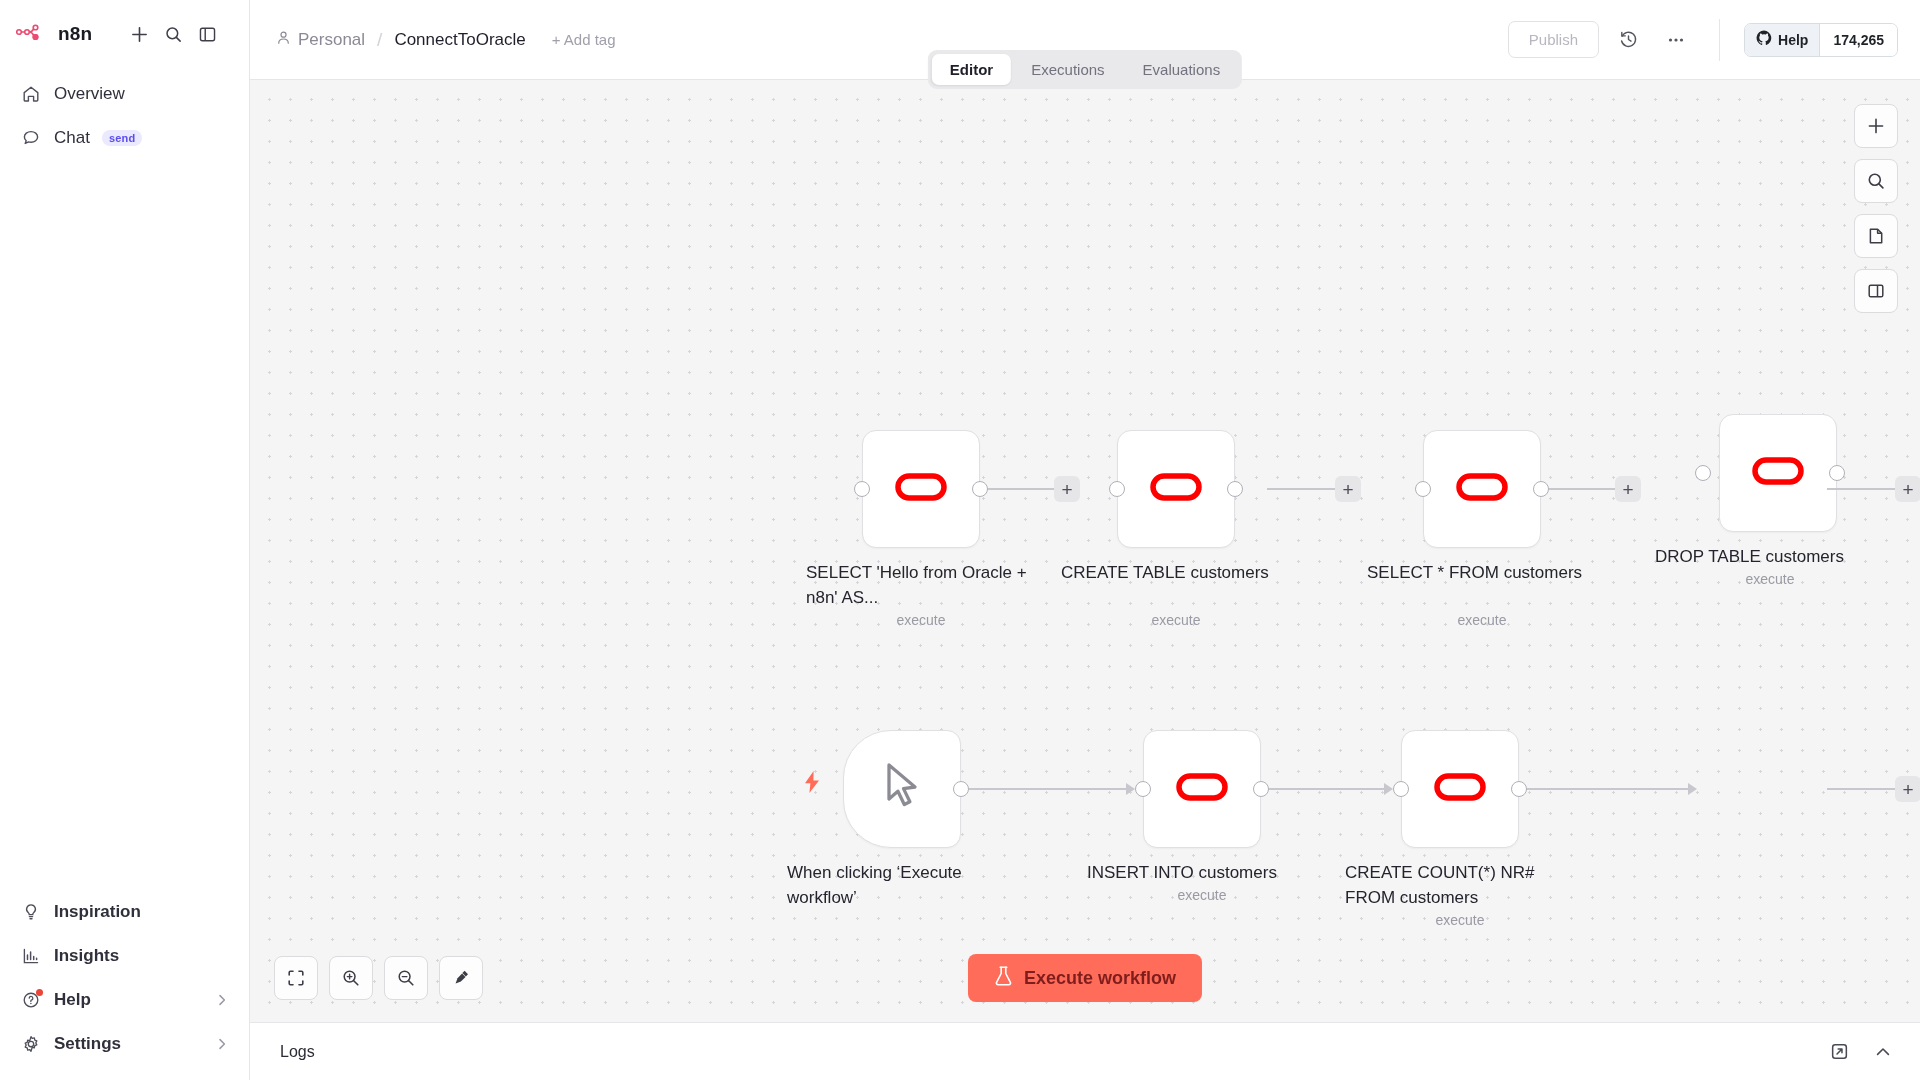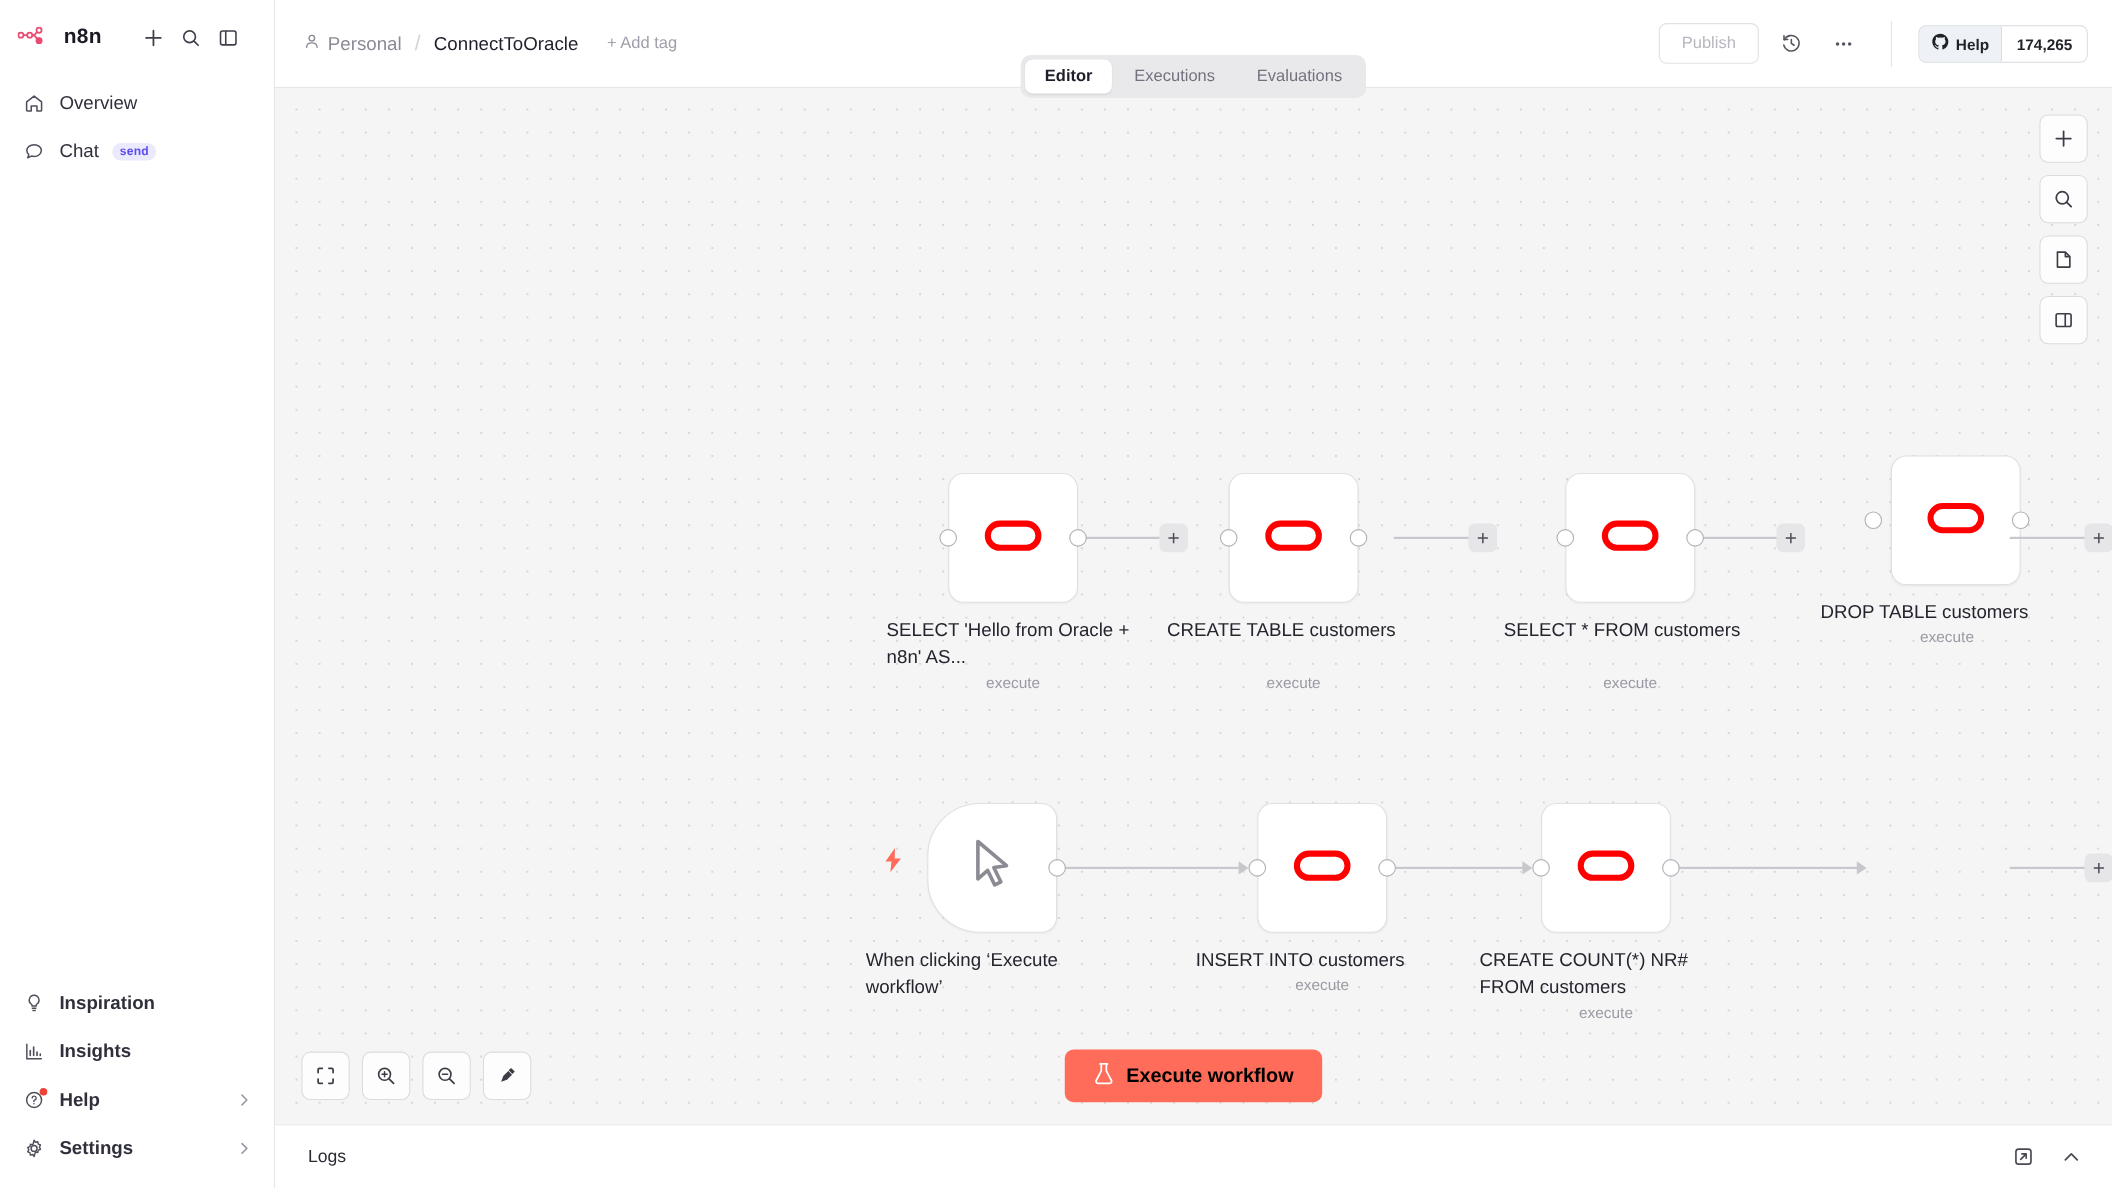--- a/index.html
+++ b/index.html
@@ -175,21 +175,21 @@
 
   
   .canvas-bottom {
     position: absolute; left: 24px; bottom: 22px; display: flex; gap: 11px; z-index: 10;
   }
   .exec-wrap {
     position: absolute; left: 50%; transform: translateX(-50%);
     bottom: 20px; z-index: 10;
   }
   .btn-exec {
-    background: #ff6d5a; color: #000000; border: none;
+    background: #ff6d5a; color: #7f1d1d; border: none;
     border-radius: 8px; padding: 0 26px; height: 48px;
     font-size: 18px; font-weight: 700; cursor: pointer;
     display: flex; align-items: center; gap: 11px;
     font-family: inherit;
   }
 
   
   .logsbar {
     height: 58px; flex: 0 0 58px; background: #ffffff;
     border-top: 1px solid #e6e6e8;

